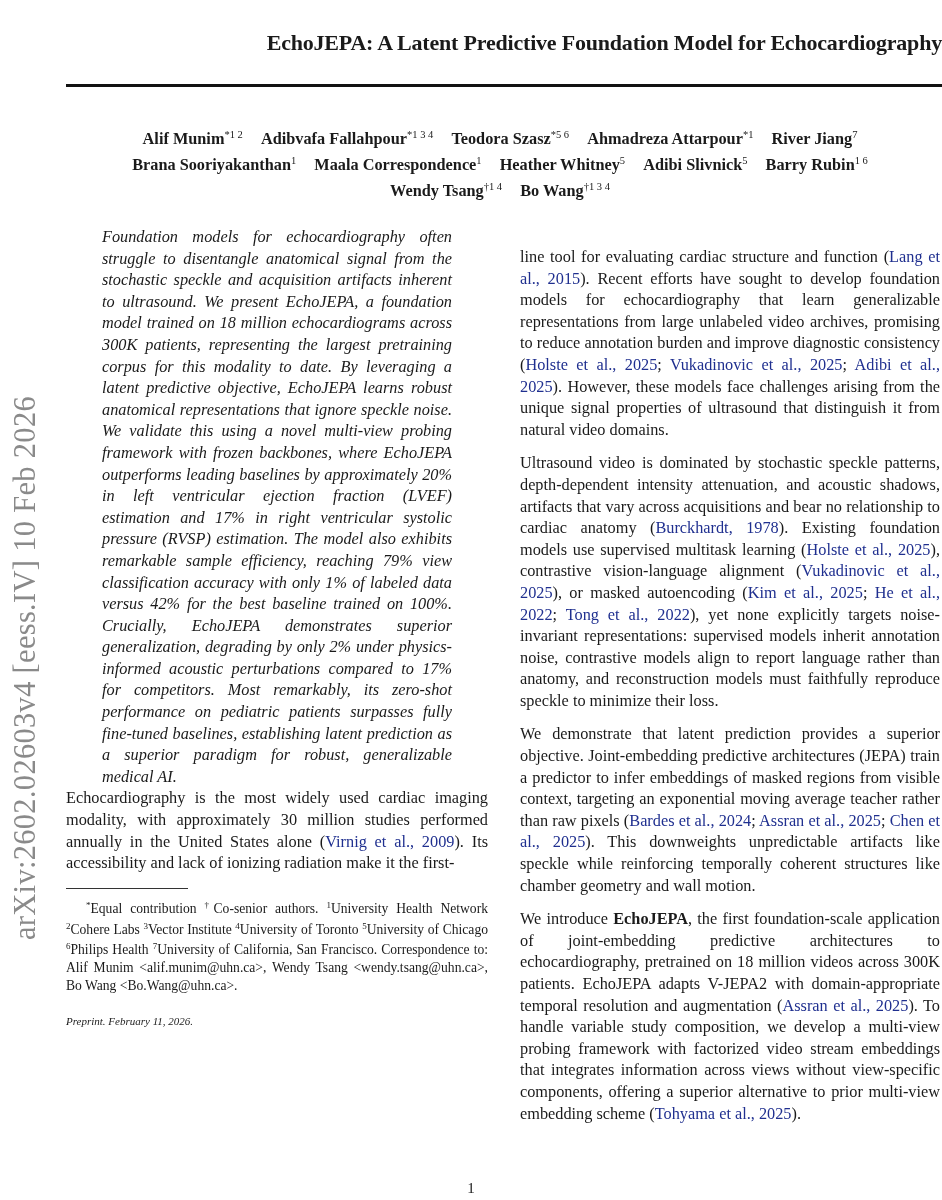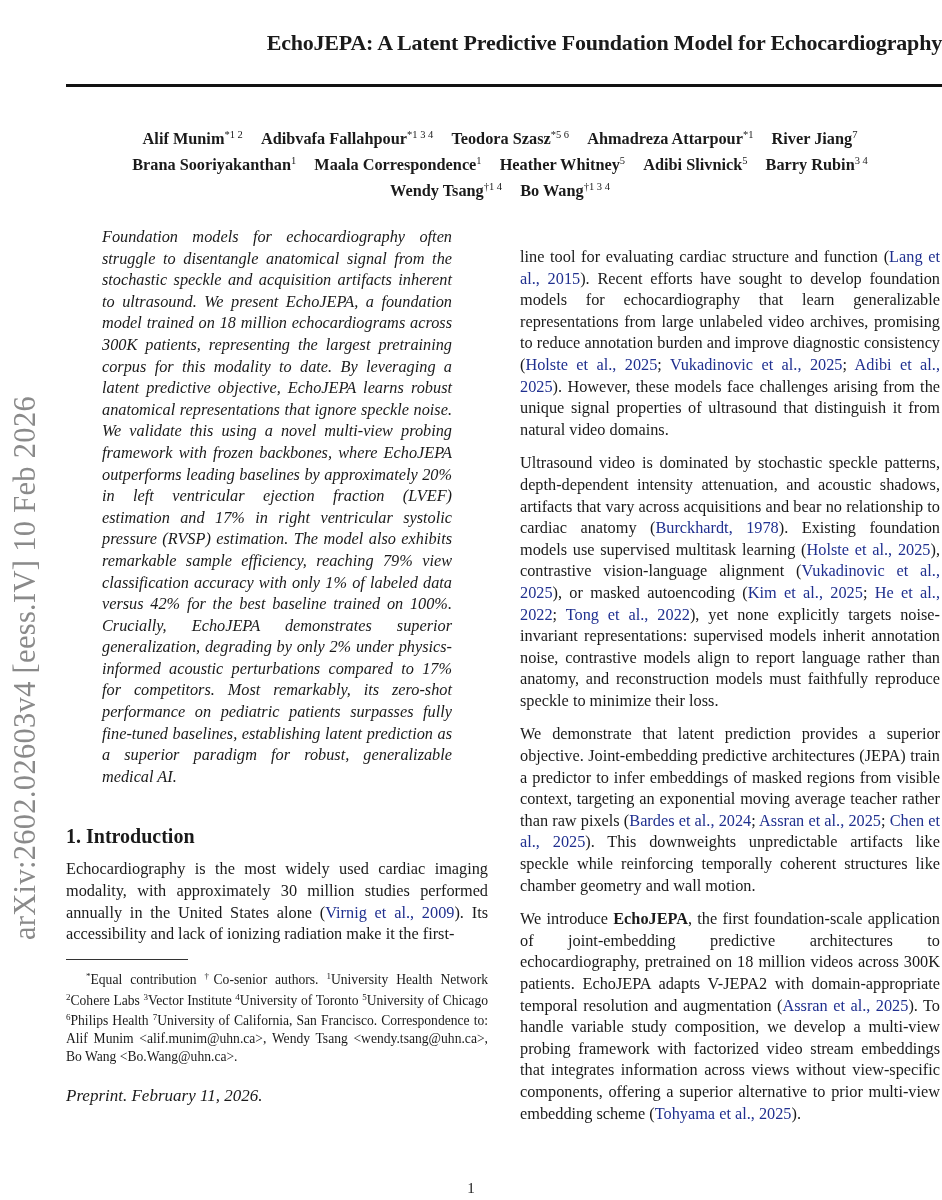--- a/index.html
+++ b/index.html
@@ -34,50 +34,49 @@
   p.body {
     margin: 0; text-align: justify; font-size: 16.3px; line-height: 21.6px;
   }
   .col-right p.body { margin-bottom: 12px; }
   .cite { color: #1f2f8f; }
   .fn-rule { width: 122px; height: 1px; background: #333; margin-top: 14px; }
   .footnote {
     margin-top: 8px; font-size: 13.6px; line-height: 17.8px; text-align: justify; text-indent: 20px;
   }
   .footnote sup { font-size: 9px; vertical-align: 5px; }
-  .preprint { margin-top: 20px; font-style: italic; font-size: 17px; }
+  .preprint { margin-top: 20px; font-style: italic; font-size: 11px; }
   .page-number { position: absolute; left: 0; width: 942px; top: 1180px; text-align: center; font-size: 15px; }
 </style>
 </head>
 <body>
 
 <div class="title">EchoJEPA: A Latent Predictive Foundation Model for Echocardiography</div>
 <div class="rule-top"></div>
 
 <div class="authors">
   <span class="author"><span>Alif Munim</span><sup>*1 2</sup></span>
   <span class="author"><span>Adibvafa Fallahpour</span><sup>*1 3 4</sup></span>
   <span class="author"><span>Teodora Szasz</span><sup>*5 6</sup></span>
   <span class="author"><span>Ahmadreza Attarpour</span><sup>*1</sup></span>
   <span class="author"><span>River Jiang</span><sup>7</sup></span><br>
   <span class="author"><span>Brana Sooriyakanthan</span><sup>1</sup></span>
   <span class="author"><span>Maala Correspondence</span><sup>1</sup></span>
   <span class="author"><span>Heather Whitney</span><sup>5</sup></span>
   <span class="author"><span>Adibi Slivnick</span><sup>5</sup></span>
-  <span class="author"><span>Barry Rubin</span><sup>3 4</sup></span><br>
+  <span class="author"><span>Barry Rubin</span><sup>1 6</sup></span><br>
   <span class="author"><span>Wendy Tsang</span><sup>†1 4</sup></span>
   <span class="author"><span>Bo Wang</span><sup>†1 3 4</sup></span>
 </div>
 
 <div class="arxiv-stamp">arXiv:2602.02603v4  [eess.IV]  10 Feb 2026</div>
 
 <div class="col-left">
   <div class="abstract-body">Foundation models for echocardiography often struggle to disentangle anatomical signal from the stochastic speckle and acquisition artifacts inherent to ultrasound. We present EchoJEPA, a foundation model trained on 18 million echocardiograms across 300K patients, representing the largest pretraining corpus for this modality to date. By leveraging a latent predictive objective, EchoJEPA learns robust anatomical representations that ignore speckle noise. We validate this using a novel multi-view probing framework with frozen backbones, where EchoJEPA outperforms leading baselines by approximately 20% in left ventricular ejection fraction (LVEF) estimation and 17% in right ventricular systolic pressure (RVSP) estimation. The model also exhibits remarkable sample efficiency, reaching 79% view classification accuracy with only 1% of labeled data versus 42% for the best baseline trained on 100%. Crucially, EchoJEPA demonstrates superior generalization, degrading by only 2% under physics-informed acoustic perturbations compared to 17% for competitors. Most remarkably, its zero-shot performance on pediatric patients surpasses fully fine-tuned baselines, establishing latent prediction as a superior paradigm for robust, generalizable medical AI.</div>
 
-  <div class="sec-head">1. Introduction</div>
   <p class="body"><span>Echocardiography is the most widely used cardiac imaging modality, with approximately 30 million studies performed annually in the United States alone (</span><span class="cite">Virnig et al., 2009</span><span>). Its accessibility and lack of ionizing radiation make it the first-</span></p>
 
   <div class="fn-rule"></div>
   <div class="footnote"><sup>*</sup><span>Equal contribution </span><sup>†</sup><span>Co-senior authors.  </span><sup>1</sup><span>University Health Network </span><sup>2</sup><span>Cohere Labs </span><sup>3</sup><span>Vector Institute </span><sup>4</sup><span>University of Toronto </span><sup>5</sup><span>University of Chicago </span><sup>6</sup><span>Philips Health </span><sup>7</sup><span>University of California, San Francisco.  Correspondence to: Alif Munim &lt;alif.munim@uhn.ca&gt;, Wendy Tsang &lt;wendy.tsang@uhn.ca&gt;, Bo Wang &lt;Bo.Wang@uhn.ca&gt;.</span></div>
 
   <div class="preprint">Preprint. February 11, 2026.</div>
 </div>
 
 <div class="col-right">
   <p class="body"><span>line tool for evaluating cardiac structure and function (</span><span class="cite">Lang et al., 2015</span><span>). Recent efforts have sought to develop foundation models for echocardiography that learn generalizable representations from large unlabeled video archives, promising to reduce annotation burden and improve diagnostic consistency (</span><span class="cite">Holste et al., 2025</span><span>; </span><span class="cite">Vukadinovic et al., 2025</span><span>; </span><span class="cite">Adibi et al., 2025</span><span>). However, these models face challenges arising from the unique signal properties of ultrasound that distinguish it from natural video domains.</span></p>

